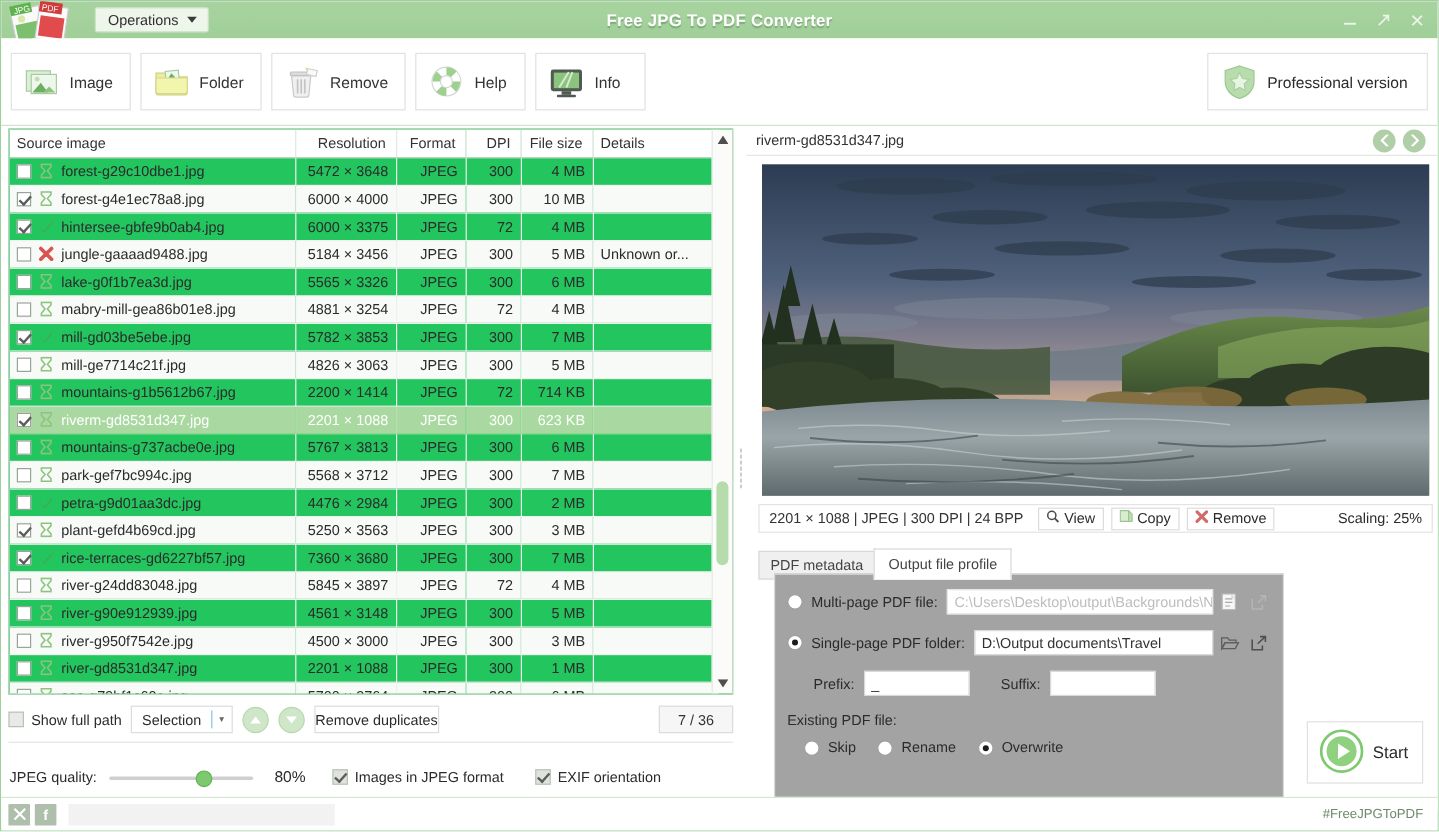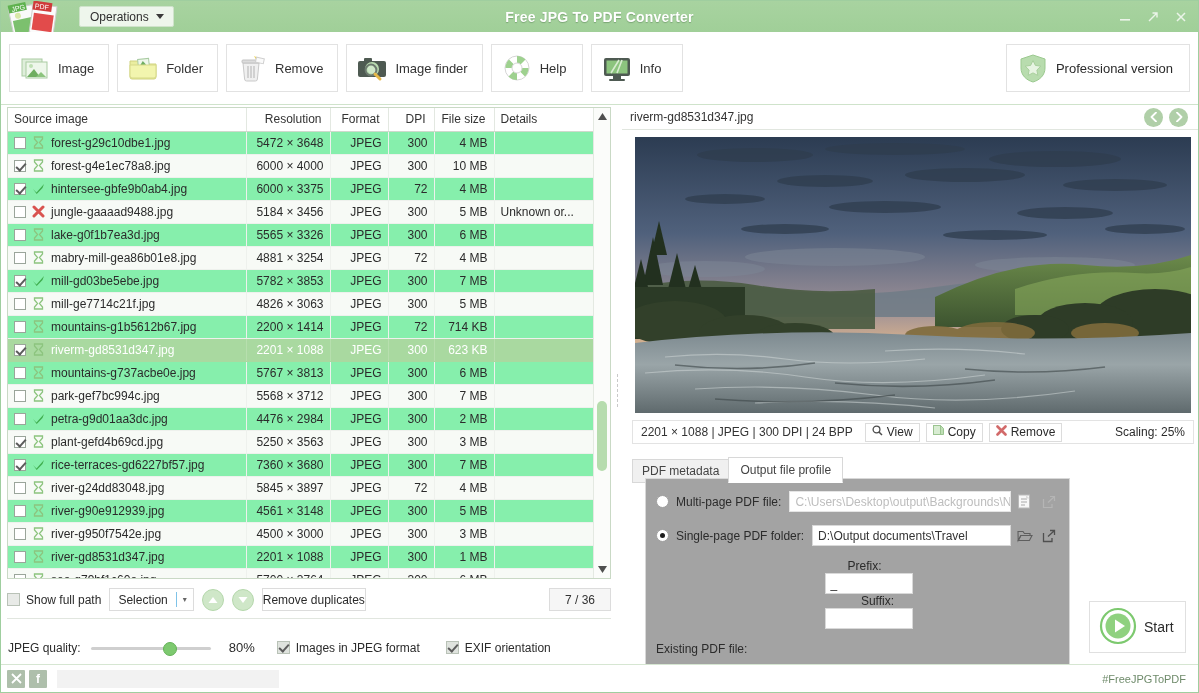--- a/index.html
+++ b/index.html
@@ -121,21 +121,21 @@
       radial-gradient(#c9c9c9 40%, transparent 41%) 0 0/3px 5px repeat-y;
   }
   .right { flex: 1; position: relative; background: #fff; }
 
   
   .table-wrap {
     position: absolute;
     left: 6px; top: 2px; right: 2px;
     height: 472px;
     border: 1px solid #c9d9c5;
-    background: #86efac;
+    background: #22c55e;
     overflow: hidden;
   }
   table.filelist {
     width: 590px;
     border-collapse: collapse;
     table-layout: fixed;
     font-size: 12px;
   }
   table.filelist thead th {
     height: 23px;
@@ -502,33 +502,20 @@
           <path d="M6 10 h16 l-1.6 16 a2 2 0 0 1-2 2 H9.6 a2 2 0 0 1-2-2 Z" fill="#f0f0f0" stroke="#c9c9c9"></path>
           <rect x="5" y="7" width="18" height="3" rx="1" fill="#dcdcdc" stroke="#c2c2c2"></rect>
           <path d="M11 13 v12 M14 13 v12 M17 13 v12" stroke="#c4c4c4" stroke-width="1.4"></path>
           <path d="M17 3 l7 3 -3 4 z" fill="#ecd45f"></path>
           <rect x="19" y="5" width="8" height="5" fill="#fafafa" stroke="#cfcfcf" transform="rotate(12 23 7)"></rect>
         </svg>
       </span>
       <span>Remove</span>
     </div>
 
-    <div class="tb-btn">
-      <span class="ico">
-        <svg width="30" height="30" viewBox="0 0 30 30">
-          <rect x="1" y="8" width="28" height="16" rx="2" fill="#4e5a52"></rect>
-          <rect x="7" y="5" width="8" height="4" rx="1" fill="#4e5a52"></rect>
-          <circle cx="15" cy="16" r="7" fill="#b9dbb0"></circle>
-          <circle cx="15" cy="16" r="4.6" fill="#cfe8c8"></circle>
-          <circle cx="14" cy="17" r="5.4" fill="none" stroke="#6d7a70" stroke-width="2"></circle>
-          <path d="M18 21 l5 5" stroke="#e6b94a" stroke-width="3" stroke-linecap="round"></path>
-        </svg>
-      </span>
-      <span>Image finder</span>
-    </div>
 
     <div class="tb-btn">
       <span class="ico">
         <svg width="30" height="30" viewBox="0 0 30 30">
           <circle cx="15" cy="15" r="12" fill="#fff" stroke="#d6d6d6"></circle>
           <path d="M15 3 a12 12 0 0 1 8.5 3.5 l-5 5 a5 5 0 0 0-3.5-1.5 z" fill="#9ed18f"></path>
           <path d="M26.5 15 a12 12 0 0 1-3.5 8.5 l-5-5 a5 5 0 0 0 1.5-3.5 z" fill="#9ed18f"></path>
           <path d="M15 27 a12 12 0 0 1-8.5-3.5 l5-5 a5 5 0 0 0 3.5 1.5 z" fill="#9ed18f"></path>
           <path d="M3.5 15 a12 12 0 0 1 3.5-8.5 l5 5 a5 5 0 0 0-1.5 3.5 z" fill="#9ed18f"></path>
           <circle cx="15" cy="15" r="5" fill="#fff" stroke="#d6d6d6"></circle>
@@ -1160,21 +1147,21 @@
               </svg>
           </span>
           <span class="icon-sq">
             <svg width="14" height="14" viewBox="0 0 14 14">
                 <path d="M1.5 4 v8.5 h8.5 V9" stroke="#4f4f4f" fill="none" stroke-width="1.3"></path>
                 <path d="M6 7.5 L12.5 1.5 M8 1.5 h4.5 v4.5" stroke="#4f4f4f" fill="none" stroke-width="1.3"></path>
               </svg>
           </span>
         </div>
 
-        <div class="row" style="padding-left:22px;flex-direction:column;">
+        <div class="row" style="padding-left:22px;">
           <span class="rlab">Prefix:</span>
           <span class="small-in">_</span>
           <span class="rlab" style="margin-left:26px">Suffix:</span>
           <span class="small-in"></span>
         </div>
 
         <div class="existing-lbl">Existing PDF file:</div>
 
         <div class="radios3" style="padding-left:14px;">
           <span class="r">

